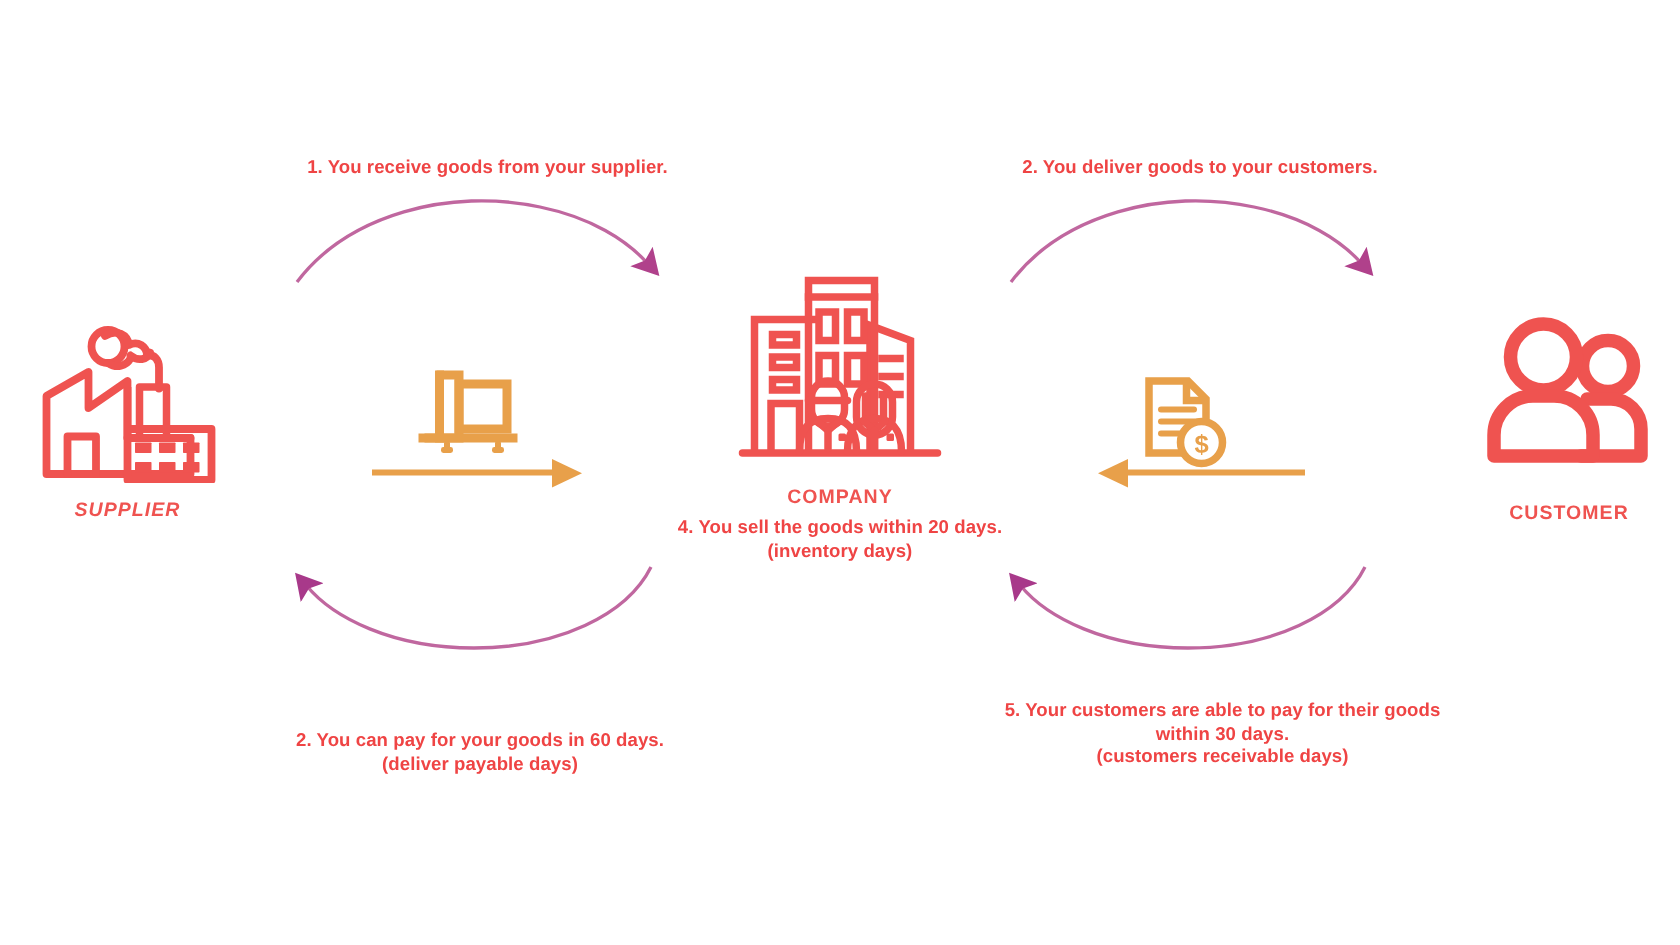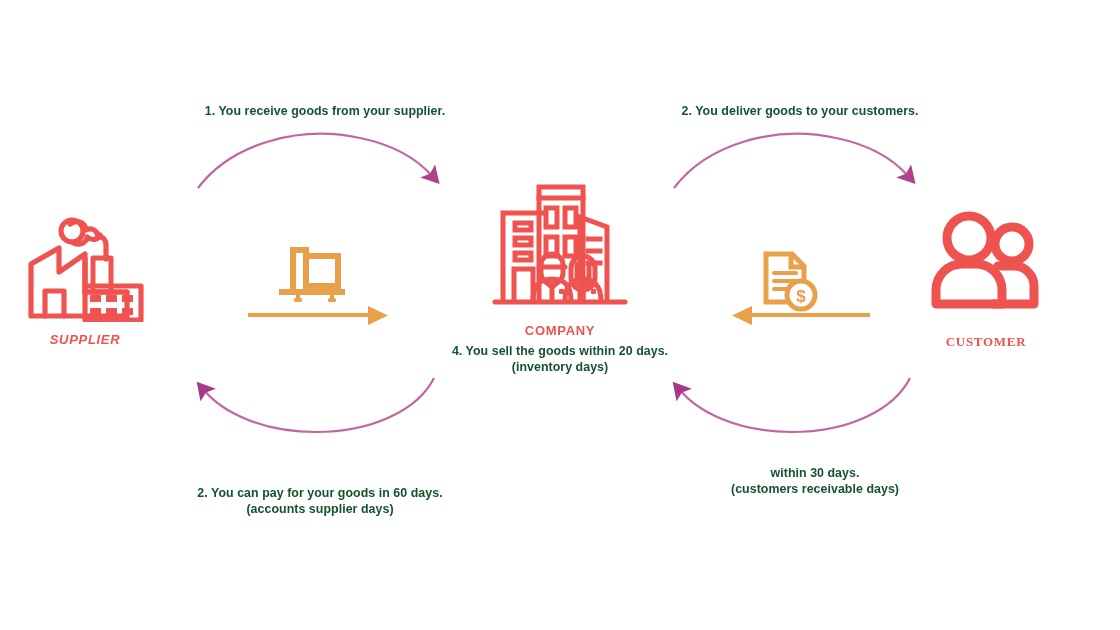--- a/index.html
+++ b/index.html
@@ -42,28 +42,28 @@
 
   
   #supplier-node { left: 10px; top: 198px; width: 150px; }
   #supplier-node .node-label { margin-top: 10px; font-style: italic; }
 
   
   #company-node { left: 480px; top: 165px; width: 160px; }
   #company-node .node-label { margin-top: 8px; }
 
   
-  #customer-node { left: 911px; top: 210px; width: 150px; font-family: Liberation Serif, serif; }
+  #customer-node { left: 971px; top: 210px; width: 150px; }
   #customer-node .node-label { margin-top: 14px; }
 
   
   .step-text {
     position: absolute;
     text-align: center;
-    color: #14532d;
+    color: #ef4444;
     font-size: 12.4px;
     font-weight: bold;
     line-height: 15.5px;
     letter-spacing: 0.05px;
   }
   #step1-text { left: 155px; top: 104px; width: 340px; }
   #step2-text { left: 150px; top: 466px; width: 340px; margin-top: 20px; }
   #step3-text { left: 435px; top: 344px; width: 250px; }
   #step4-text { left: 630px; top: 104px; width: 340px; }
   #step5-text { left: 640px; top: 466px; width: 350px; }
@@ -230,30 +230,31 @@
       <path d="M34,66 L14,75.5 L34,85 Z" fill="#e8a04a"></path>
     </g>
   </svg>
 
   <div class="step-text" id="step1-text">
     <div>1. You receive goods from your supplier.</div>
   </div>
 
   <div class="step-text" id="step2-text">
     <div>2. You can pay for your goods in 60 days.</div>
-    <div>(accounts supplier days)</div>
+    <div>(deliver payable days)</div>
   </div>
 
   <div class="step-text" id="step3-text">
     <div>4. You sell the goods within 20 days.</div>
     <div>(inventory days)</div>
   </div>
 
   <div class="step-text" id="step4-text">
     <div>2. You deliver goods to your customers.</div>
   </div>
 
   <div class="step-text" id="step5-text">
+    <div>5. Your customers are able to pay for their goods</div>
     <div>within 30 days.</div>
     <div>(customers receivable days)</div>
   </div>
 
 </div>
 
 </body></html>

